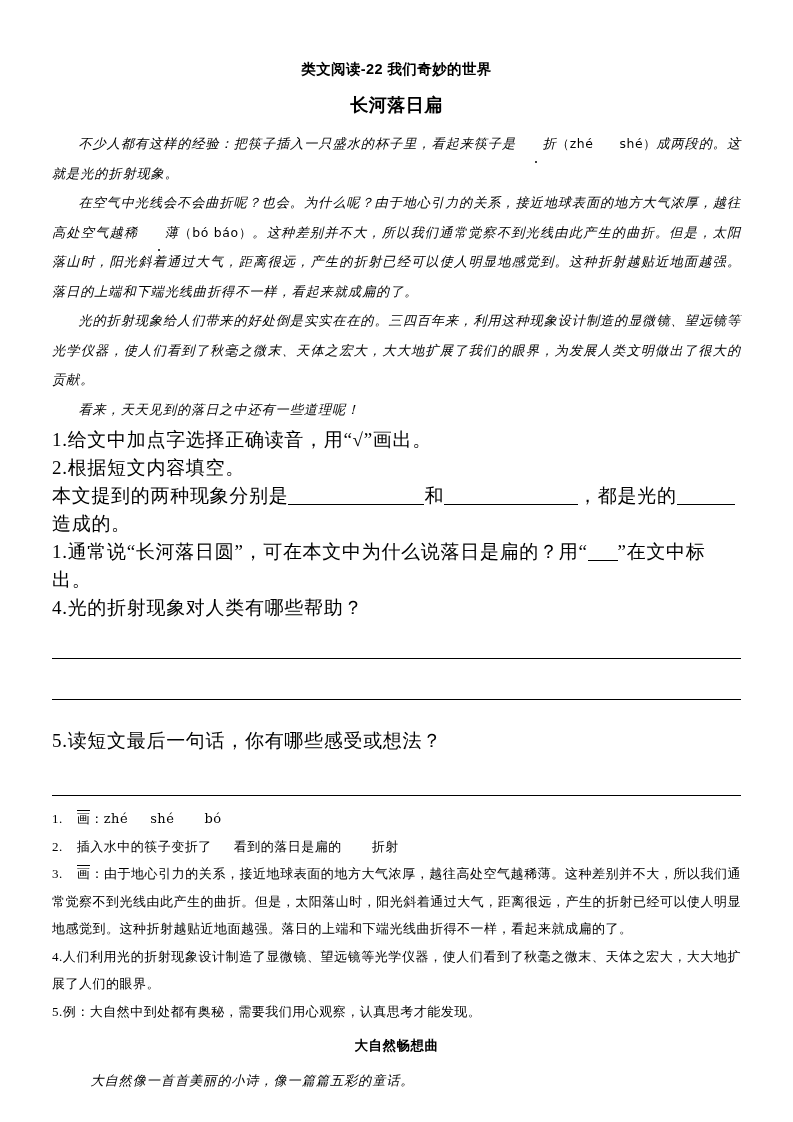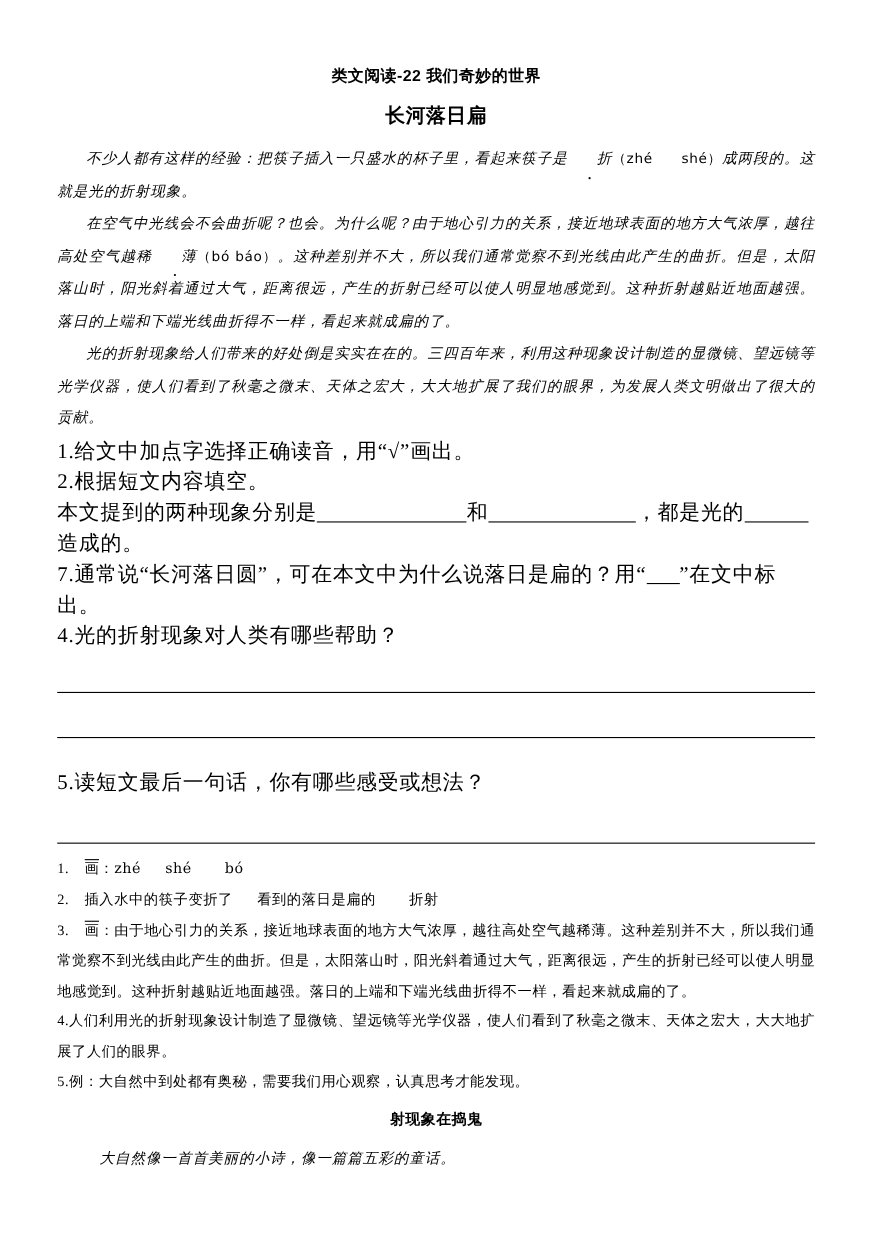--- a/index.html
+++ b/index.html
@@ -176,31 +176,32 @@
 
   <div class="passage">
 
 
     <p class="indent"><span>不少人都有这样的经验：把筷子插入一只盛水的杯子里，看起来筷子是</span><span class="dotted">折</span><span class="pinyin">（zhé　　shé）</span><span>成两段的。这就是光的折射现象。</span></p>
 
     <p class="indent"><span>在空气中光线会不会曲折呢？也会。为什么呢？由于地心引力的关系，接近地球表面的地方大气浓厚，越往高处空气越稀</span><span class="dotted">薄</span><span class="pinyin">（bó báo）</span><span>。这种差别并不大，所以我们通常觉察不到光线由此产生的曲折。但是，太阳落山时，阳光斜着通过大气，距离很远，产生的折射已经可以使人明显地感觉到。这种折射越贴近地面越强。落日的上端和下端光线曲折得不一样，看起来就成扁的了。</span></p>
 
     <p class="indent">光的折射现象给人们带来的好处倒是实实在在的。三四百年来，利用这种现象设计制造的显微镜、望远镜等光学仪器，使人们看到了秋毫之微末、天体之宏大，大大地扩展了我们的眼界，为发展人类文明做出了很大的贡献。</p>
 
+    <p class="indent">看来，天天见到的落日之中还有一些道理呢！</p>
   </div>
 
   <div class="questions">
 
     <p>1.给文中加点字选择正确读音，用“√”画出。</p>
 
     <p>2.根据短文内容填空。</p>
 
     <p><span>本文提到的两种现象分别是</span><span class="blank-long"></span><span>和</span><span class="blank-mid"></span><span>，都是光的</span><span class="blank-short"></span><span>造成的。</span></p>
 
-    <p><span>7.通常说“长河落日圆”，可在本文中为什么说落日是扁的？用“</span><span class="blank-tiny"></span><span>”在文中标出。</span></p>
+    <p><span>1.通常说“长河落日圆”，可在本文中为什么说落日是扁的？用“</span><span class="blank-tiny"></span><span>”在文中标出。</span></p>
 
     <p>4.光的折射现象对人类有哪些帮助？</p>
 
     <div class="gap-a"></div>
     <hr class="answer-rule">
     <div class="gap-b"></div>
     <hr class="answer-rule">
     <div class="gap-c"></div>
 
     <p>5.读短文最后一句话，你有哪些感受或想法？</p>
@@ -215,19 +216,19 @@
 
     <p><span>2.</span><span class="sp-s"></span><span>插入水中的筷子变折了</span><span class="sp-m"></span><span>看到的落日是扁的</span><span class="sp-l"></span><span>折射</span></p>
 
     <p><span>3.</span><span class="sp-s"></span><span class="boxed">画</span><span>：</span><span>由于地心引力的关系，接近地球表面的地方大气浓厚，越往高处空气越稀薄。这种差别并不大，所以我们通常觉察不到光线由此产生的曲折。但是，太阳落山时，阳光斜着通过大气，距离很远，产生的折射已经可以使人明显地感觉到。这种折射越贴近地面越强。落日的上端和下端光线曲折得不一样，看起来就成扁的了。</span></p>
 
     <p>4.人们利用光的折射现象设计制造了显微镜、望远镜等光学仪器，使人们看到了秋毫之微末、天体之宏大，大大地扩展了人们的眼界。</p>
 
     <p>5.例：大自然中到处都有奥秘，需要我们用心观察，认真思考才能发现。</p>
   </div>
 
-  <div class="section-title">射现象在捣鬼</div>
+  <div class="section-title">大自然畅想曲</div>
 
   <div class="tail">
     <p>大自然像一首首美丽的小诗，像一篇篇五彩的童话。</p>
   </div>
 
 </div>
 
 </body></html>

